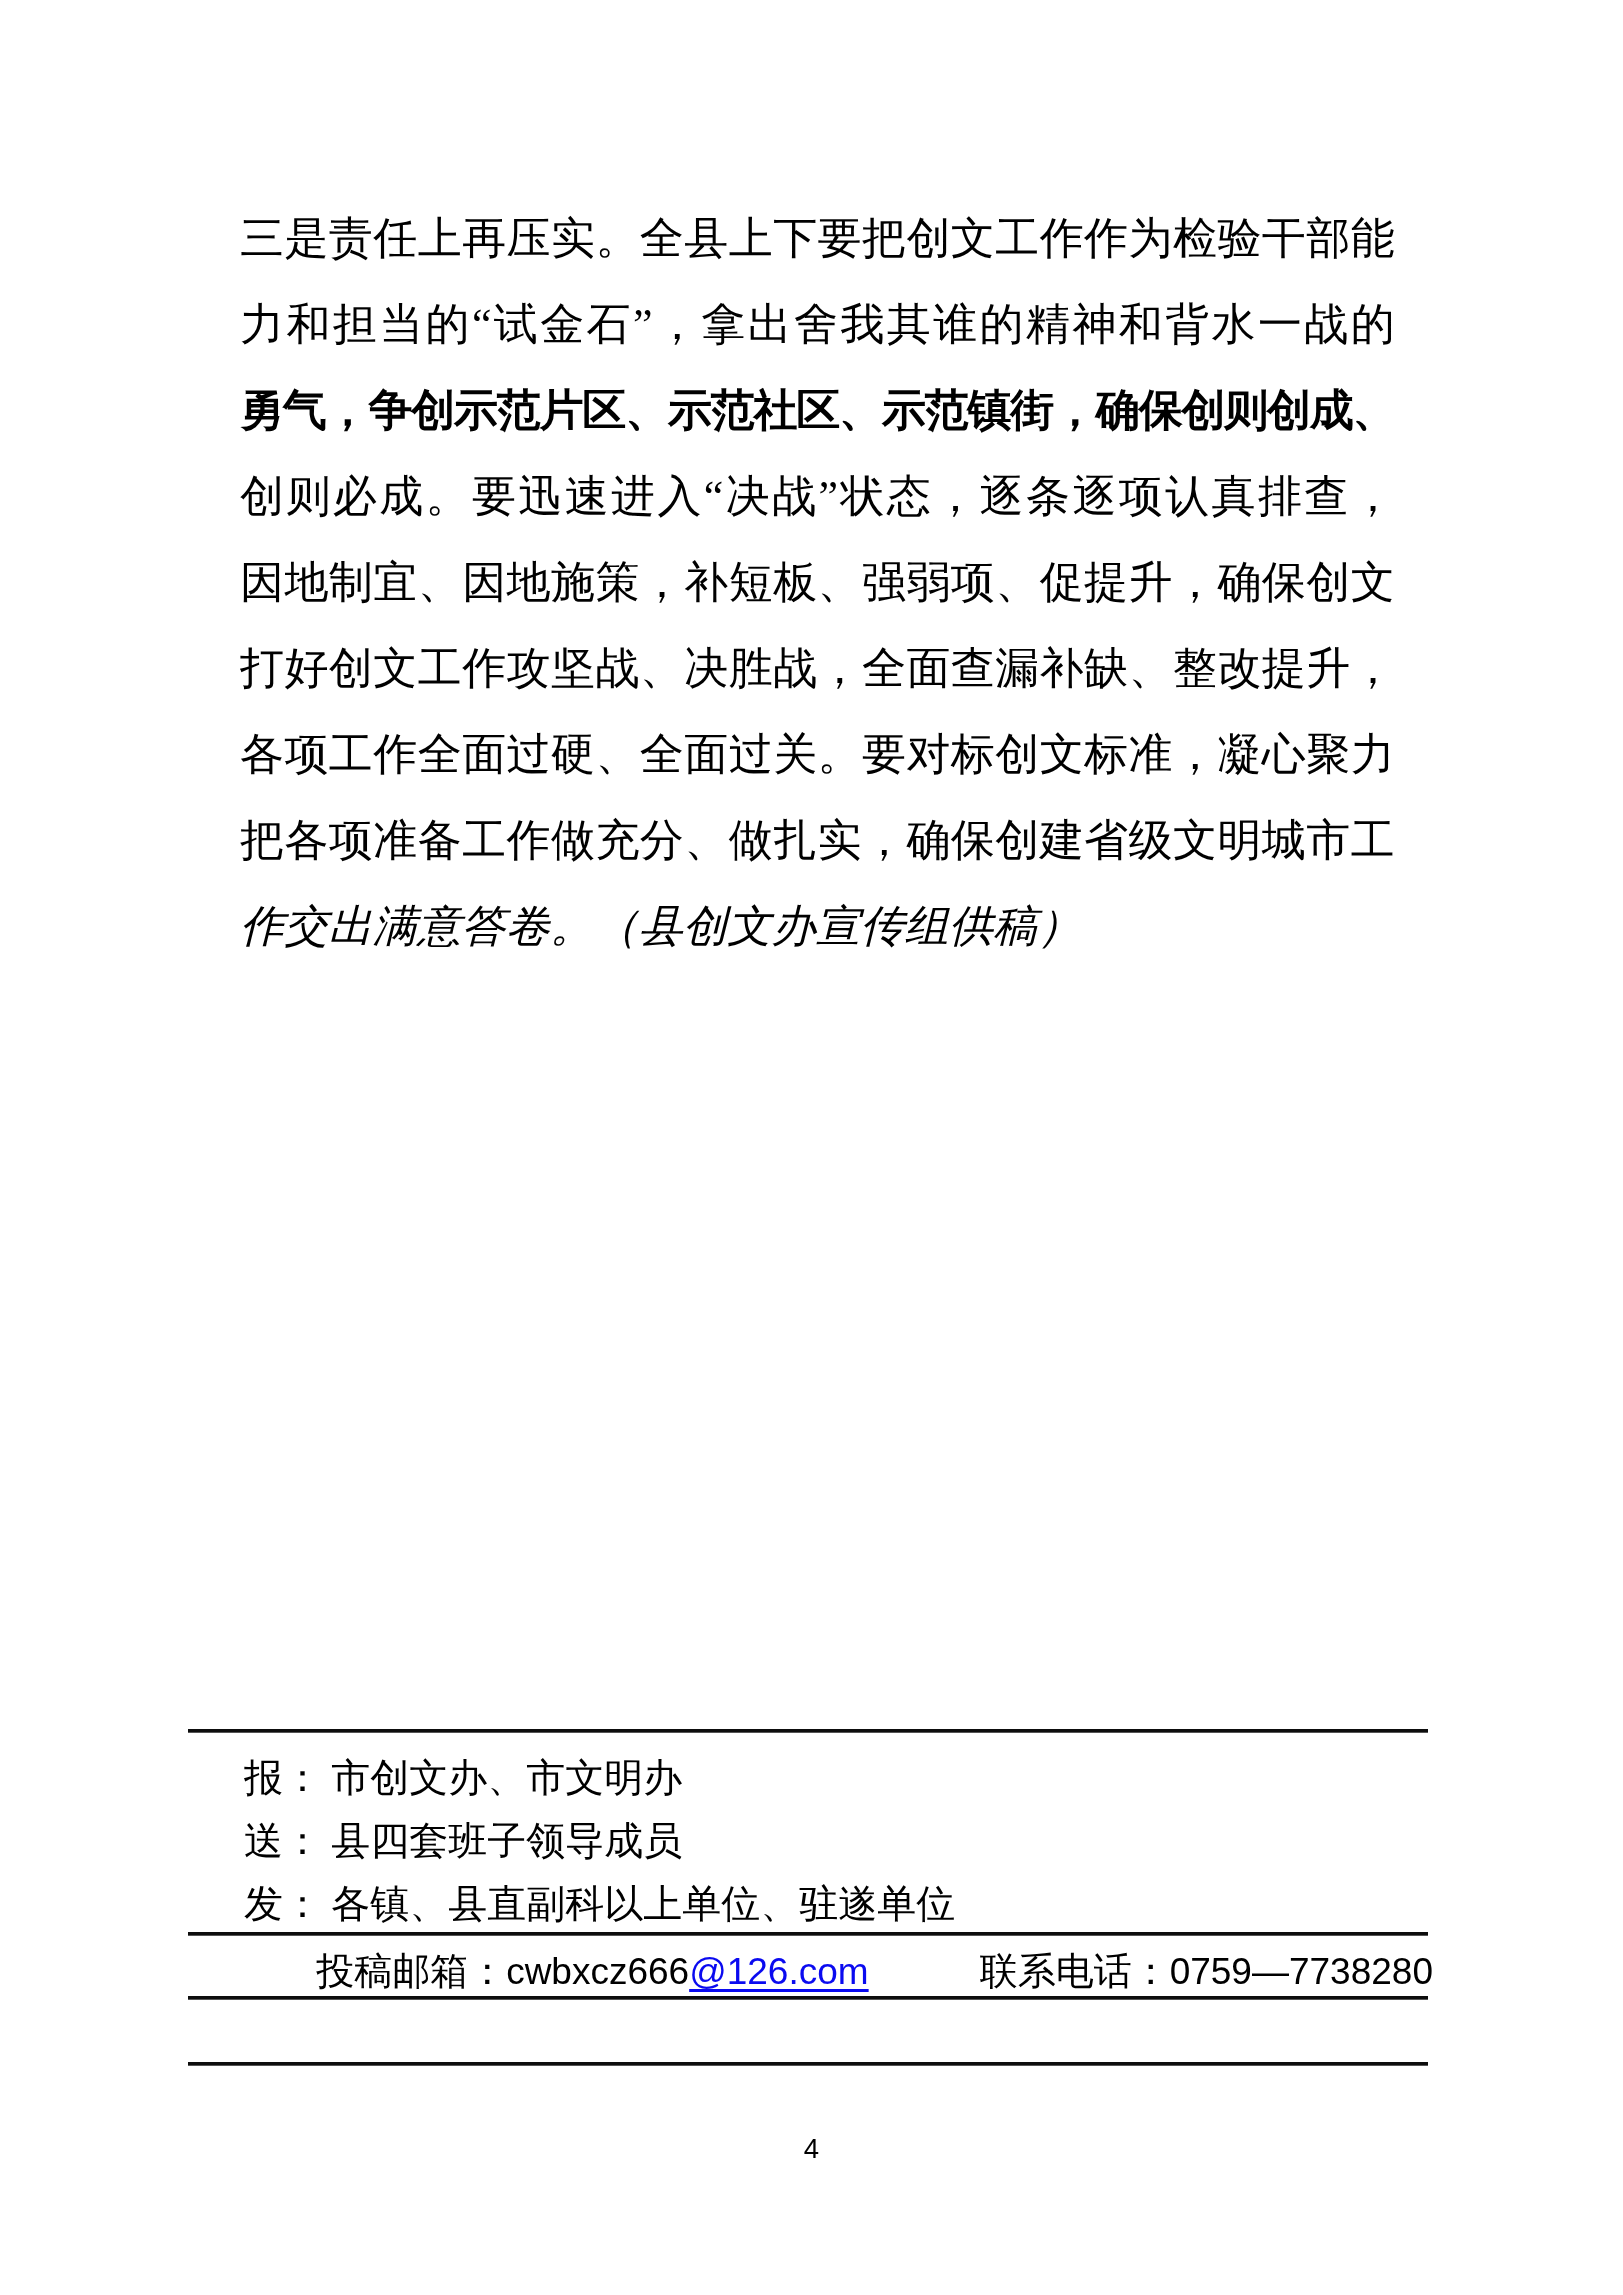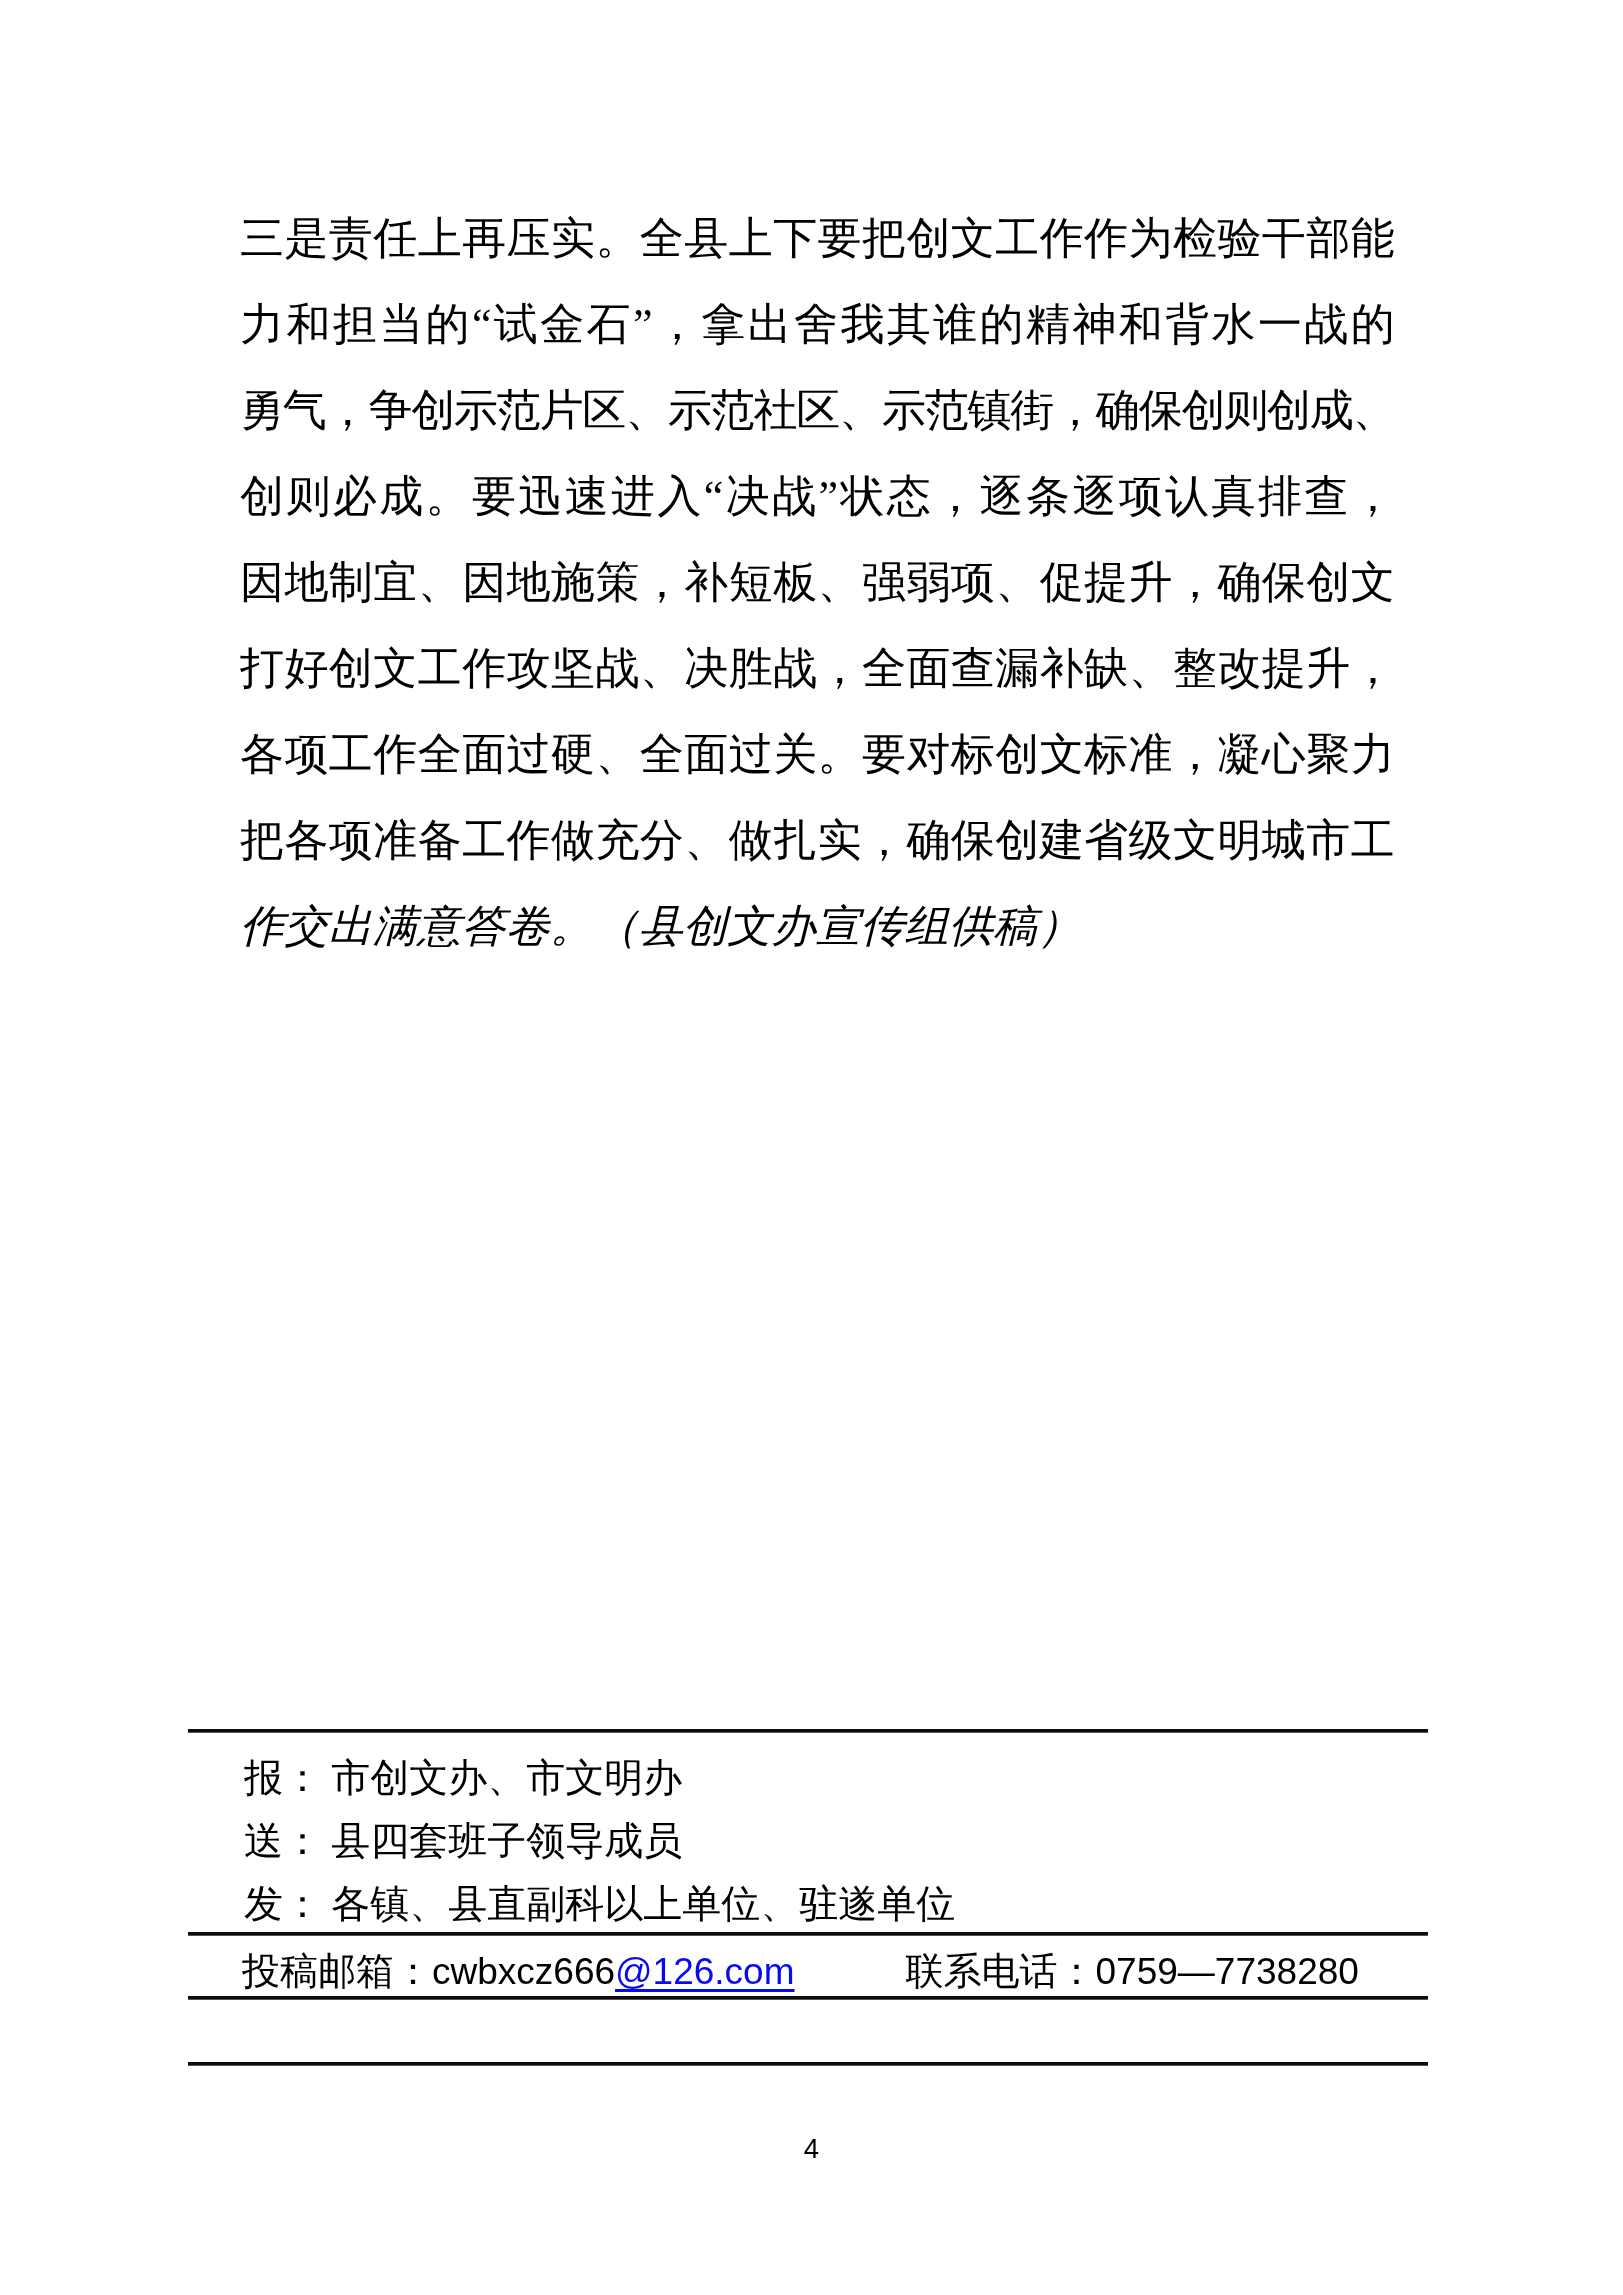--- a/index.html
+++ b/index.html
@@ -21,21 +21,21 @@
     letter-spacing:0.3px;
   }
   .bline{
     text-align:justify;
     text-align-last:justify;
     text-justify:inter-character;
     white-space:normal;
     height:86px;
     overflow:hidden;
   }
-  .bline.tight{letter-spacing:-1.6px;}
+  .bline.tight{letter-spacing:-1.6px;font-weight:bold;}
   .bline.last{text-align-last:left;font-style:italic;}
   
   .rule{
     position:absolute;
     left:188px;width:1240px;height:3.3px;
     background:#0d0d0d;
     border-bottom:0.7px solid #555;
   }
   .rule1{top:1729px;}
   .rule2{top:1932px;}
@@ -48,20 +48,21 @@
     font-size:39px;line-height:63px;
   }
   .drow{height:63px;margin-left:28px;}
   .drow .dval{margin-left:9.2px;}
   
   .contact{
     position:absolute;
     left:242px;top:1948px;width:1191px;
     font-size:38px;line-height:47px;
     white-space:nowrap;
+    text-align:right;
   }
   .latin{
     font-family:"Liberation Sans","DejaVu Sans",sans-serif;
     font-size:37px;
   }
   .email-link{
     color:#0a0af0;
     text-decoration:underline;
     text-underline-offset:5.2px;
     cursor:pointer;

